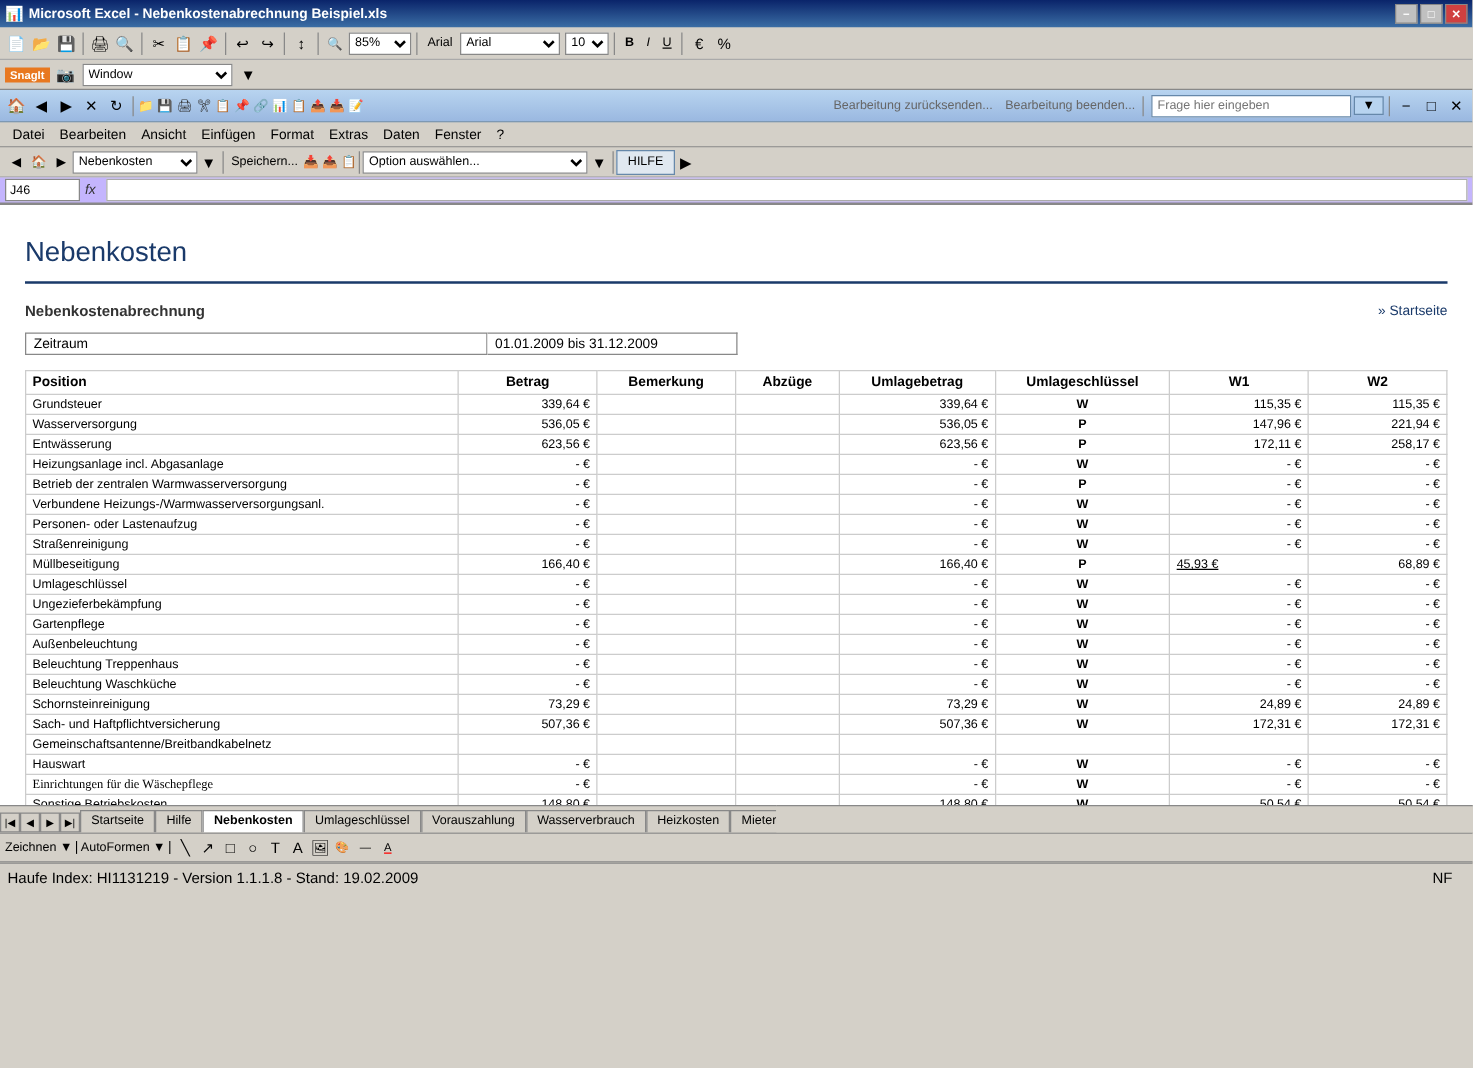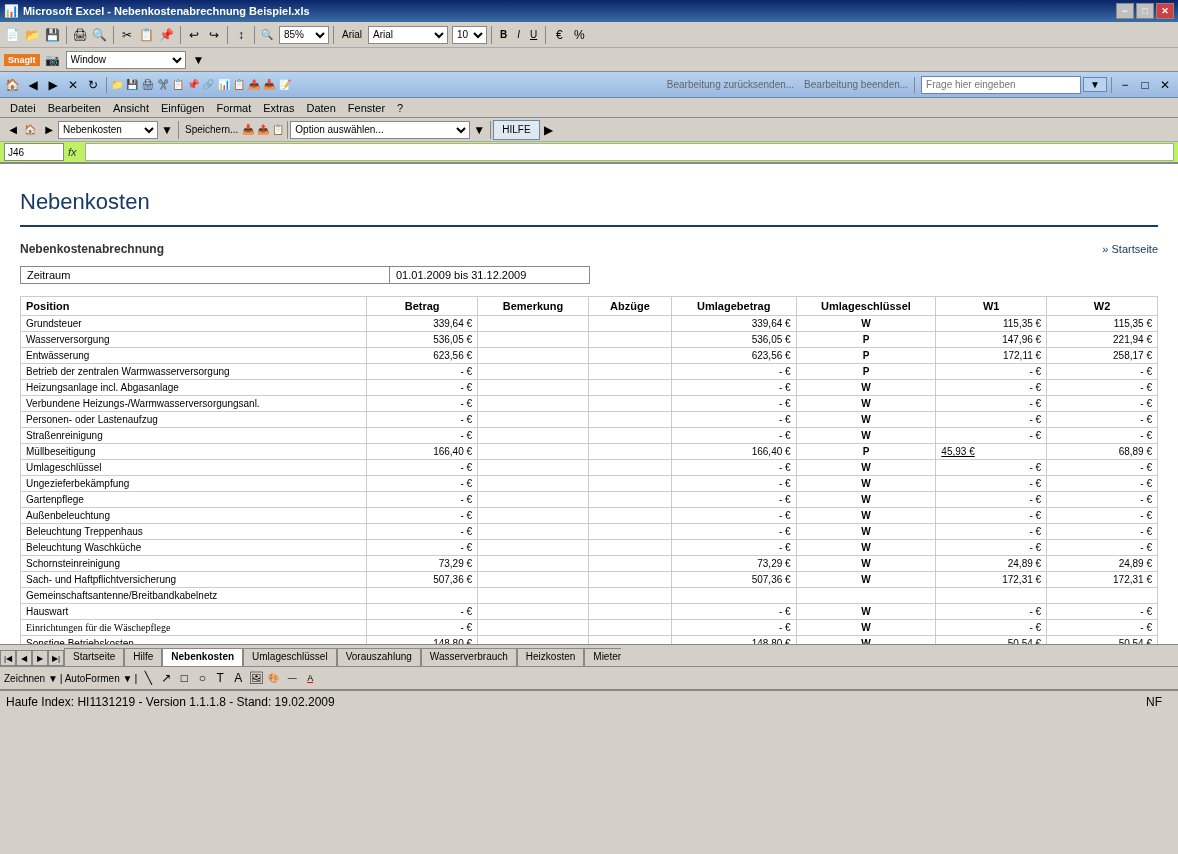--- a/index.html
+++ b/index.html
@@ -24,21 +24,21 @@
     .toolbar-combo { height: 18px; font-size: 10px; border: 1px solid #888; background: white; }
 
     
     .menu-bar { background: #d4d0c8; display: flex; align-items: center; padding: 2px 4px; height: 20px; border-bottom: 1px solid #888; font-size: 11px; }
     .menu-item { padding: 2px 6px; cursor: pointer; }
 
     
     .second-toolbar { background: #d4d0c8; display: flex; align-items: center; padding: 2px 4px; height: 24px; border-bottom: 1px solid #aaa; }
 
     
-    .formula-bar { background: #bef264; display: flex; align-items: center; padding: 1px 4px; height: 22px; border-bottom: 2px solid #888; }
+    .formula-bar { background: #c4b5fd; display: flex; align-items: center; padding: 1px 4px; height: 22px; border-bottom: 2px solid #888; }
     .name-box { width: 60px; height: 18px; border: 1px solid #888; font-size: 10px; padding: 1px 3px; background: white; }
     .formula-input { flex: 1; height: 18px; border: 1px solid #aaa; font-size: 10px; padding: 1px 3px; margin-left: 4px; background: white; }
 
     
     .main-content { background: white; height: calc(854px - 22px - 26px - 20px - 24px - 22px - 26px - 26px); overflow-y: auto; padding: 0; }
 
     
     .sheet-content { background: white; padding: 10px 20px; }
 
     
@@ -265,36 +265,36 @@
             <td style="width: 250px;">Entwässerung</td>
             <td style="text-align: right;">623,56 €</td>
             <td style="text-align: right;"></td>
             <td style="text-align: right;"></td>
             <td style="text-align: right;">623,56 €</td>
             <td style="text-align: center; font-weight: bold;">P</td>
             <td style="text-align: right;">172,11 €</td>
             <td style="text-align: right;">258,17 €</td>
           </tr>
           <tr>
+            <td style="width: 250px;">Heizungsanlage incl. Abgasanlage</td>
+            <td style="text-align: right;">- €</td>
+            <td style="text-align: right;"></td>
+            <td style="text-align: right;"></td>
+            <td style="text-align: right;">- €</td>
+            <td style="text-align: center; font-weight: bold;">W</td>
+            <td style="text-align: right;">- €</td>
+            <td style="text-align: right;">- €</td>
+          </tr>
+          <tr>
             <td style="width: 250px;">Betrieb der zentralen Warmwasserversorgung</td>
             <td style="text-align: right;">- €</td>
             <td style="text-align: right;"></td>
             <td style="text-align: right;"></td>
             <td style="text-align: right;">- €</td>
             <td style="text-align: center; font-weight: bold;">P</td>
-            <td style="text-align: right;">- €</td>
-            <td style="text-align: right;">- €</td>
-          </tr>
-          <tr>
-            <td style="width: 250px;">Heizungsanlage incl. Abgasanlage</td>
-            <td style="text-align: right;">- €</td>
-            <td style="text-align: right;"></td>
-            <td style="text-align: right;"></td>
-            <td style="text-align: right;">- €</td>
-            <td style="text-align: center; font-weight: bold;">W</td>
             <td style="text-align: right;">- €</td>
             <td style="text-align: right;">- €</td>
           </tr>
           <tr>
             <td style="width: 250px;">Verbundene Heizungs-/Warmwasserversorgungsanl.</td>
             <td style="text-align: right;">- €</td>
             <td style="text-align: right;"></td>
             <td style="text-align: right;"></td>
             <td style="text-align: right;">- €</td>
             <td style="text-align: center; font-weight: bold;">W</td>

